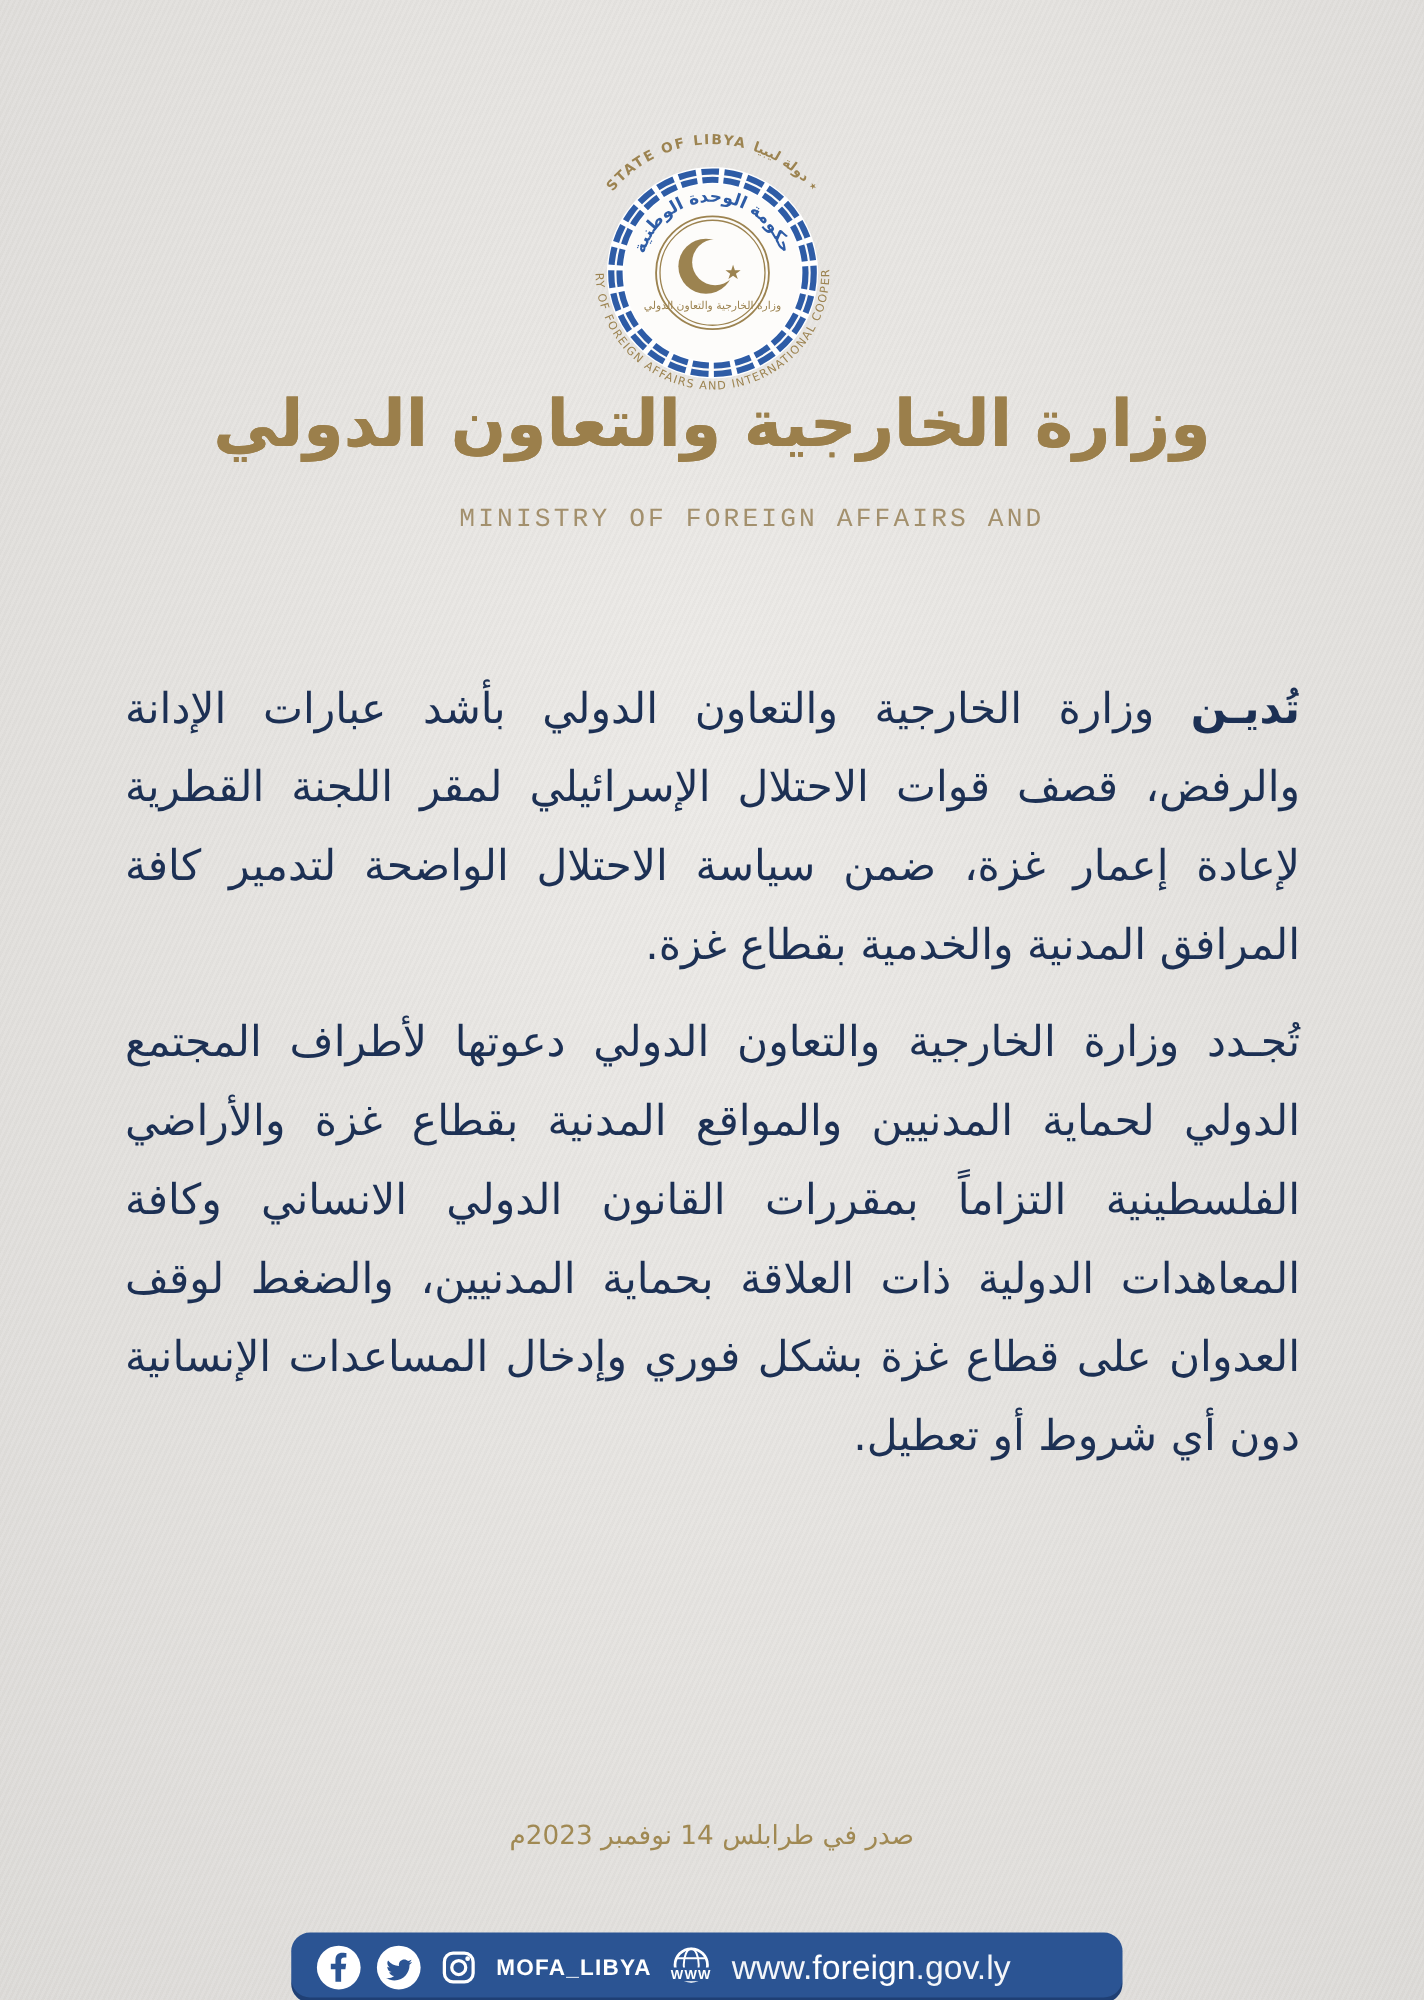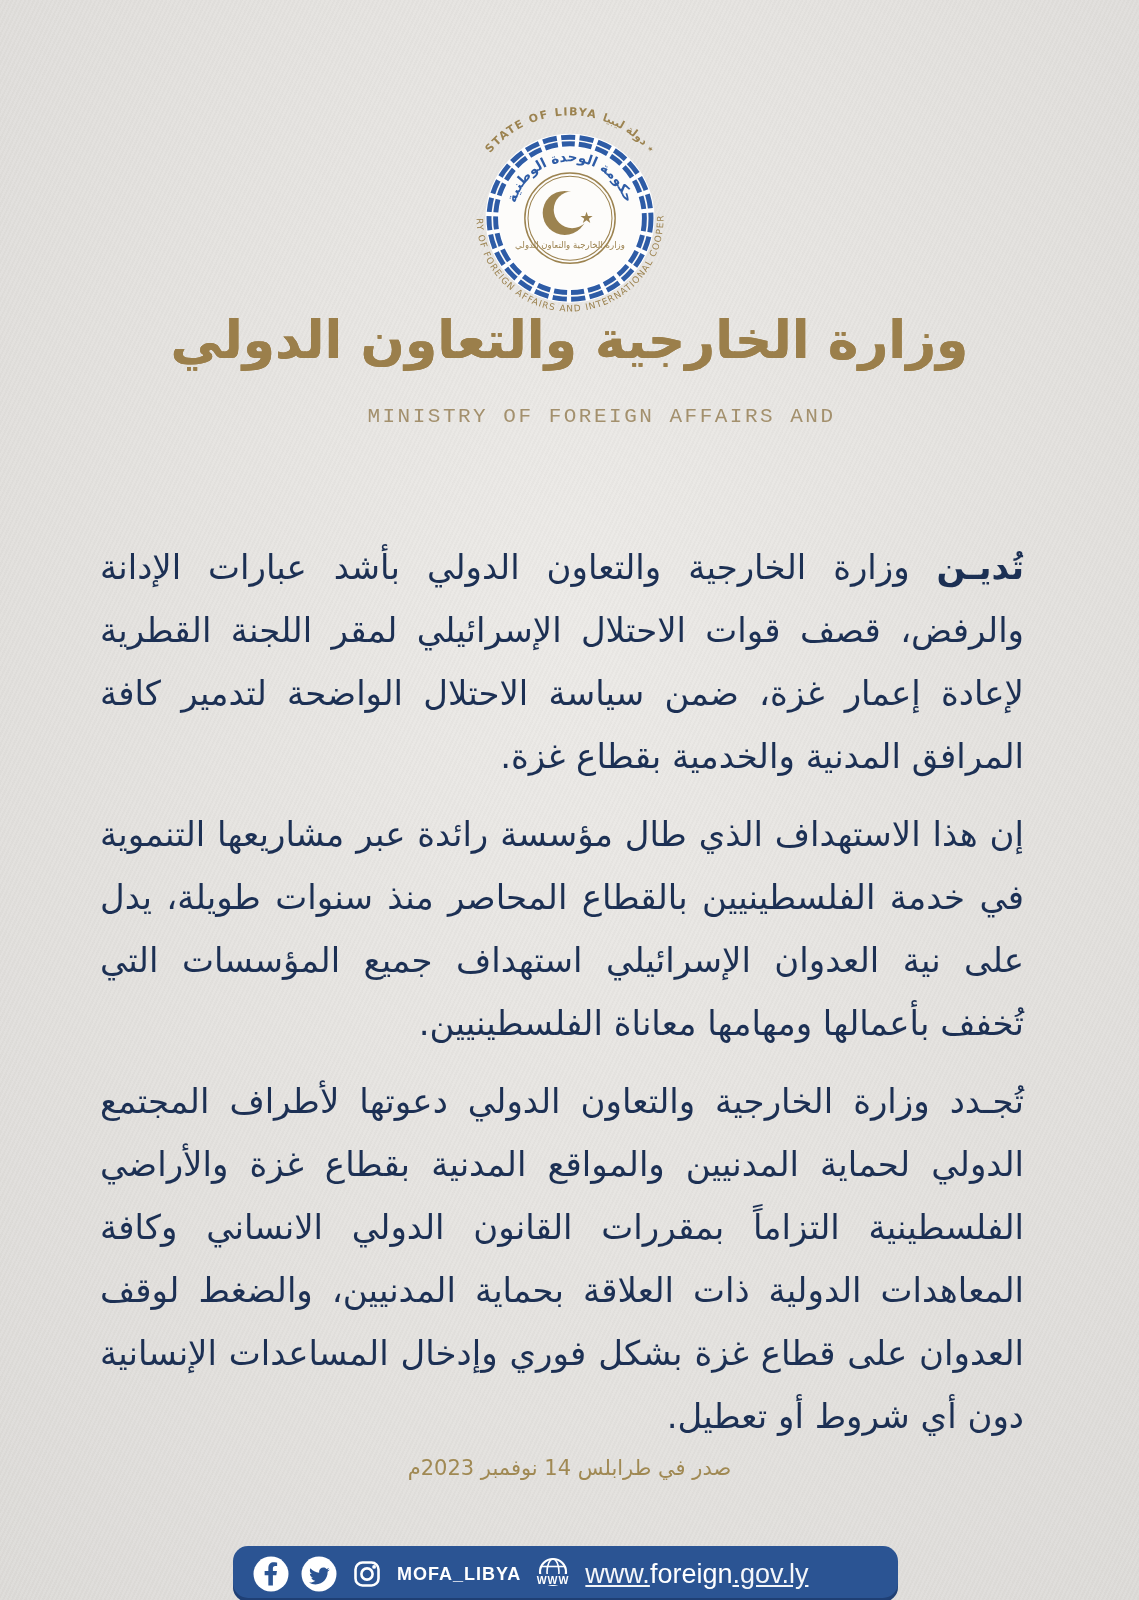--- a/index.html
+++ b/index.html
@@ -26,41 +26,41 @@
     color:#a3906d;font-size:21px;letter-spacing:2.5px;line-height:31px;
     font-family:Liberation Mono, monospace;
     padding-left:32px;
   }
   
   .statement{
     position:absolute;top:536px;left:100px;right:99px;
     direction:rtl;text-align:justify;text-align-last:right;
     color:#1c3054;font-size:34px;line-height:63px;
   }
-  .statement p{margin:0 16px 15px 0;}
+  .statement p{margin:0 0 15px 0;}
   .statement .lead{font-weight:bold;}
   
   .dateline{
     position:absolute;top:1456px;left:0;width:100%;text-align:center;
     direction:rtl;color:#a08953;font-size:21px;
   }
   
   .footer-bar{
     position:absolute;left:233px;top:1546px;width:665px;height:56px;
     background:#2b5493;border-radius:15px;
     box-shadow:inset 0 -4px 0 rgba(10,25,60,.35);
     display:flex;align-items:center;gap:12px;padding:0 20px;box-sizing:border-box;
     direction:ltr;color:#fff;font-family:"Liberation Sans",sans-serif;
   }
   .social-icon{width:36px;height:36px;flex:0 0 auto;cursor:pointer;}
   .handle{font-size:18px;font-weight:bold;letter-spacing:1px;white-space:nowrap;cursor:pointer;}
   .globe{width:40px;height:40px;flex:0 0 auto;}
   .website{font-size:27px;white-space:nowrap;cursor:pointer;}
   .website .w-bold{font-weight:normal;}
-  .website .w-light{font-weight:normal;opacity:.95;text-decoration:underline;}
+  .website .w-light{font-weight:normal;opacity:.95;}
 </style>
 </head>
 <body>
 
 <div class="page">
 
   <svg class="emblem" viewBox="0 0 240 240">
     <defs>
       <path id="arcTop" d="M 22,124 A 98 98 0 0 1 218,124" fill="none"></path>
       <path id="arcInner" d="M 66,124 A 54 54 0 0 1 174,124" fill="none"></path>
@@ -94,21 +94,20 @@
   </svg>
 
   <div class="callig-title" dir="rtl">وزارة الخارجية والتعاون الدولي</div>
 
   <div class="ministry-en">
     <div>MINISTRY OF FOREIGN AFFAIRS AND</div>
   </div>
 
   <div class="statement">
     <p><span class="lead">تُديـن</span><span> وزارة الخارجية والتعاون الدولي بأشد عبارات الإدانة والرفض، قصف قوات الاحتلال الإسرائيلي لمقر اللجنة القطرية لإعادة إعمار غزة، ضمن سياسة الاحتلال الواضحة لتدمير كافة المرافق المدنية والخدمية بقطاع غزة.</span></p>
-    <p><span>إن هذا الاستهداف الذي طال مؤسسة رائدة عبر مشاريعها التنموية في خدمة الفلسطينيين بالقطاع المحاصر منذ سنوات طويلة، يدل على نية العدوان الإسرائيلي استهداف جميع المؤسسات التي تُخفف بأعمالها ومهامها معاناة الفلسطينيين.</span></p>
     <p><span>تُجـدد وزارة الخارجية والتعاون الدولي دعوتها لأطراف المجتمع الدولي لحماية المدنيين والمواقع المدنية بقطاع غزة والأراضي الفلسطينية التزاماً بمقررات القانون الدولي الانساني وكافة المعاهدات الدولية ذات العلاقة بحماية المدنيين، والضغط لوقف العدوان على قطاع غزة بشكل فوري وإدخال المساعدات الإنسانية دون أي شروط أو تعطيل.</span></p>
   </div>
 
   <div class="dateline" dir="rtl">صدر في طرابلس 14 نوفمبر 2023م</div>
 
   <div class="footer-bar">
 
     <svg class="social-icon" viewBox="0 0 36 36">
       <circle cx="18" cy="18" r="17.5" fill="#ffffff"></circle>
       <path fill="#2b5493" transform="translate(10.6,6.2) scale(0.0455)" d="M279.14 288l14.22-92.66h-88.91v-60.13c0-25.35 12.42-50.06 52.24-50.06h40.42V6.26S260.43 0 225.36 0c-73.22 0-121.08 44.38-121.08 124.72v70.62H22.89V288h81.39v224h100.17V288z"></path>

